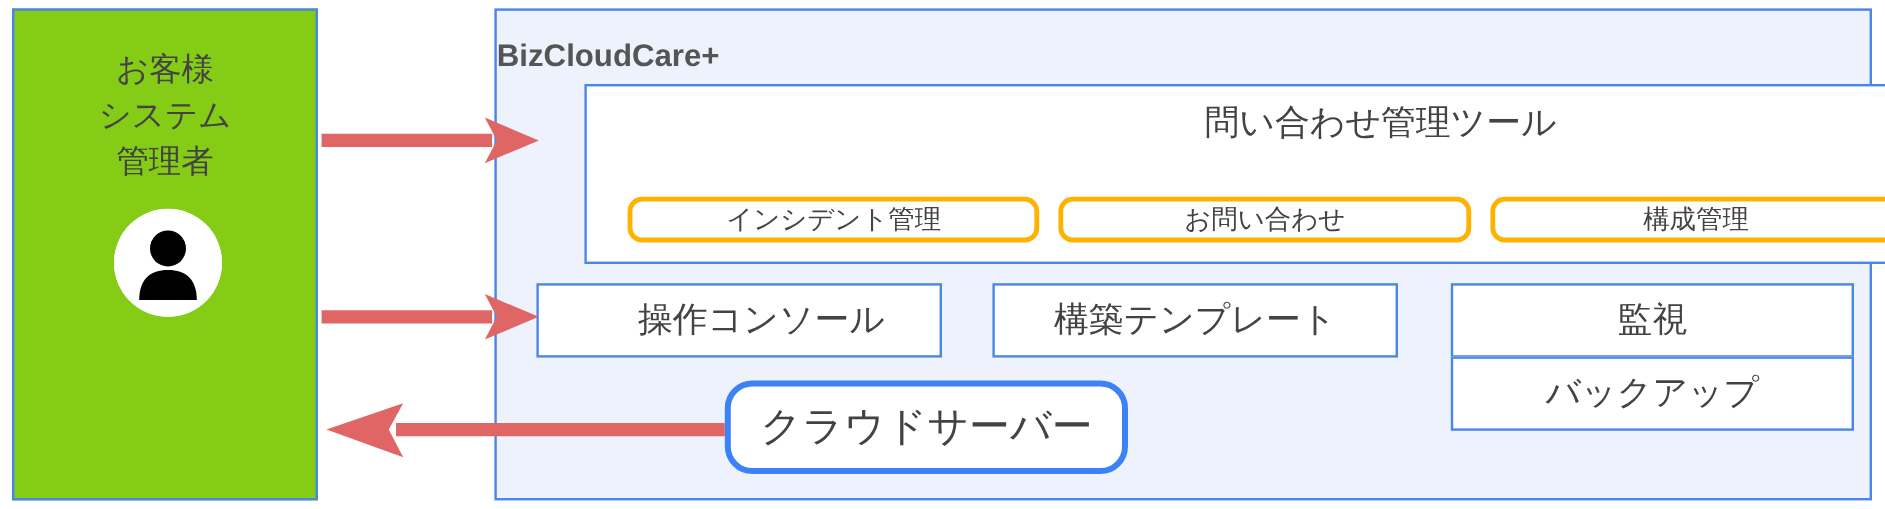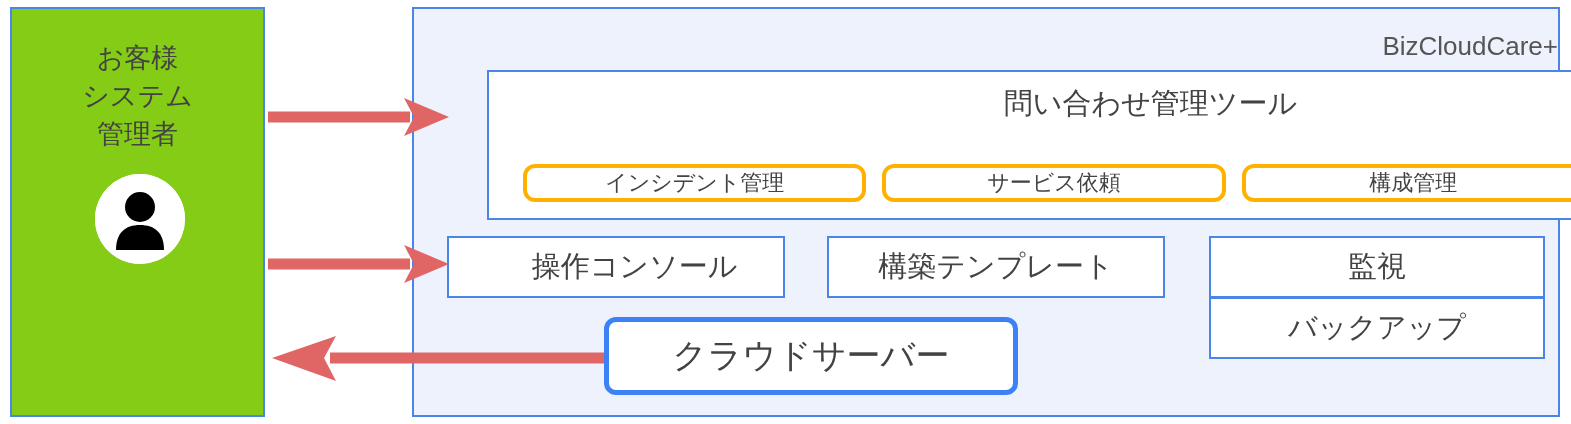--- a/index.html
+++ b/index.html
@@ -61,24 +61,25 @@
     height: 410px;
     box-sizing: border-box;
     background: #EDF2FD;
     border: 2px solid #4A86E8;
   }
   .service-title {
     position: absolute;
     left: 0;
     top: 20px;
     width: 100%;
-    text-align: right;
+    text-align: left;
     font-size: 26px;
     line-height: 34px;
     color: #555555;
+    font-weight: bold;
   }
 
   
   .tool-group {
     position: absolute;
     left: 33px;
     top: 61px;
     width: 1327px;
     height: 150px;
     box-sizing: border-box;
@@ -135,24 +136,24 @@
     color: #434343;
   }
   .feature.console   { left: 33px;  top: 227px; width: 338px; height: 62px; padding-left: 37px; }
   .feature.template  { left: 413px; top: 227px; width: 338px; height: 62px; }
   .feature.monitor   { left: 795px; top: 227px; width: 336px; height: 62px; }
   .feature.backup    { left: 795px; top: 288px; width: 336px; height: 62px; text-align: right; }
 
   .feature.cloud {
     left: 190px;
     top: 308px;
-    width: 414px;
+    width: 336px;
     height: 78px;
     border: 5px solid #3C82F6;
-    border-radius: 12px;
+    border-radius: 23px;
     font-size: 34px;
   }
 
   
   .arrows {
     position: absolute;
     left: 0;
     top: 0;
     width: 1571px;
     height: 424px;
@@ -178,21 +179,21 @@
   </div>
 
   <div class="service-panel">
 
     <div class="service-title">BizCloudCare+</div>
 
     <div class="tool-group">
       <div class="tool-group-title">問い合わせ管理ツール</div>
       <div class="chip-row">
         <div class="chip">インシデント管理</div>
-        <div class="chip">サービス依頼</div>
+        <div class="chip">お問い合わせ</div>
         <div class="chip">構成管理</div>
       </div>
     </div>
 
     <div class="feature console">操作コンソール</div>
     <div class="feature template">構築テンプレート</div>
     <div class="feature monitor">監視</div>
     <div class="feature cloud">クラウドサーバー</div>
     <div class="feature backup">バックアップ</div>
 

